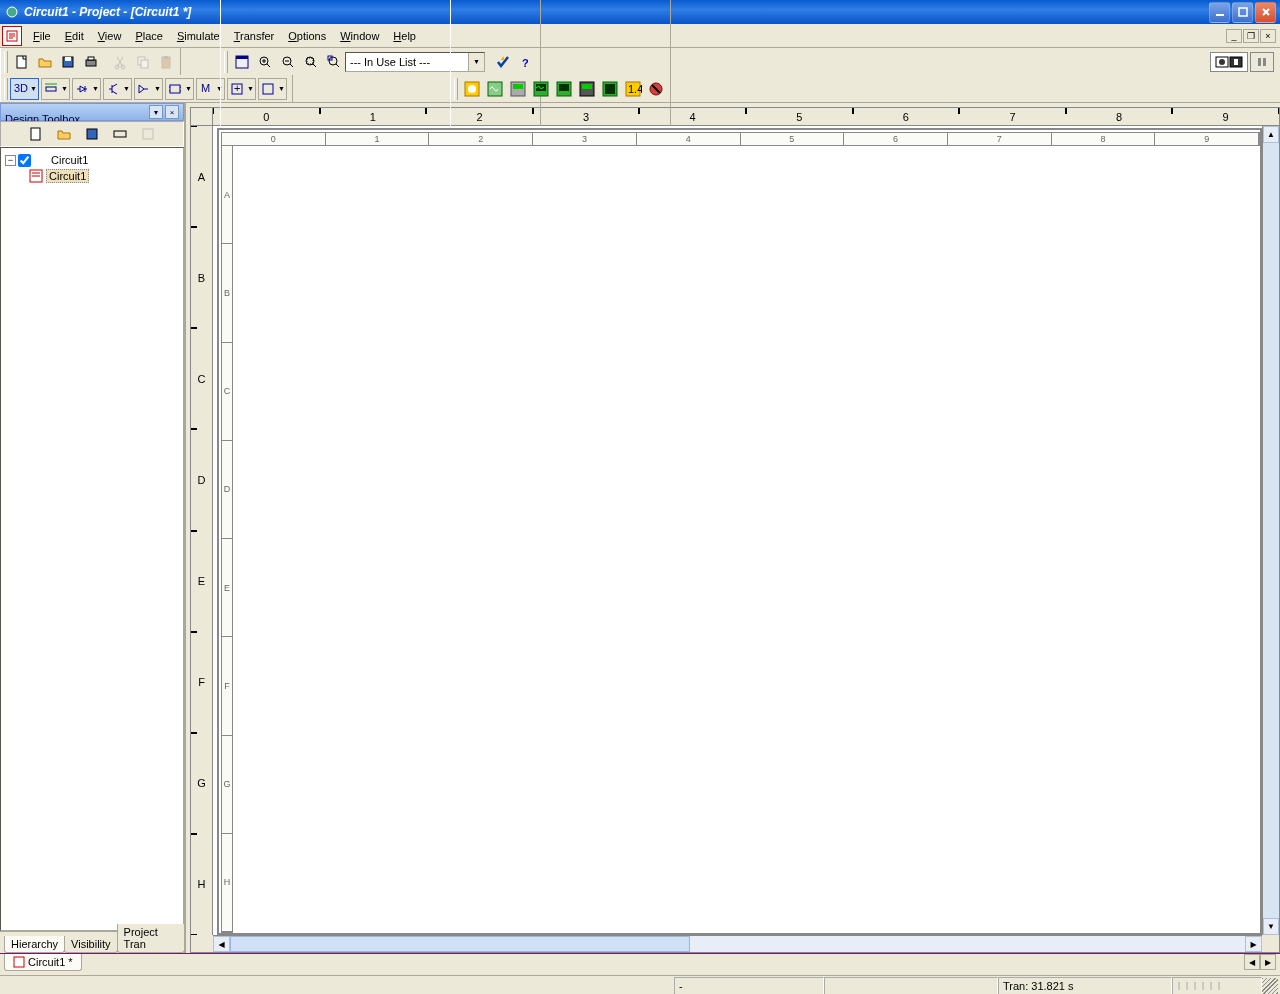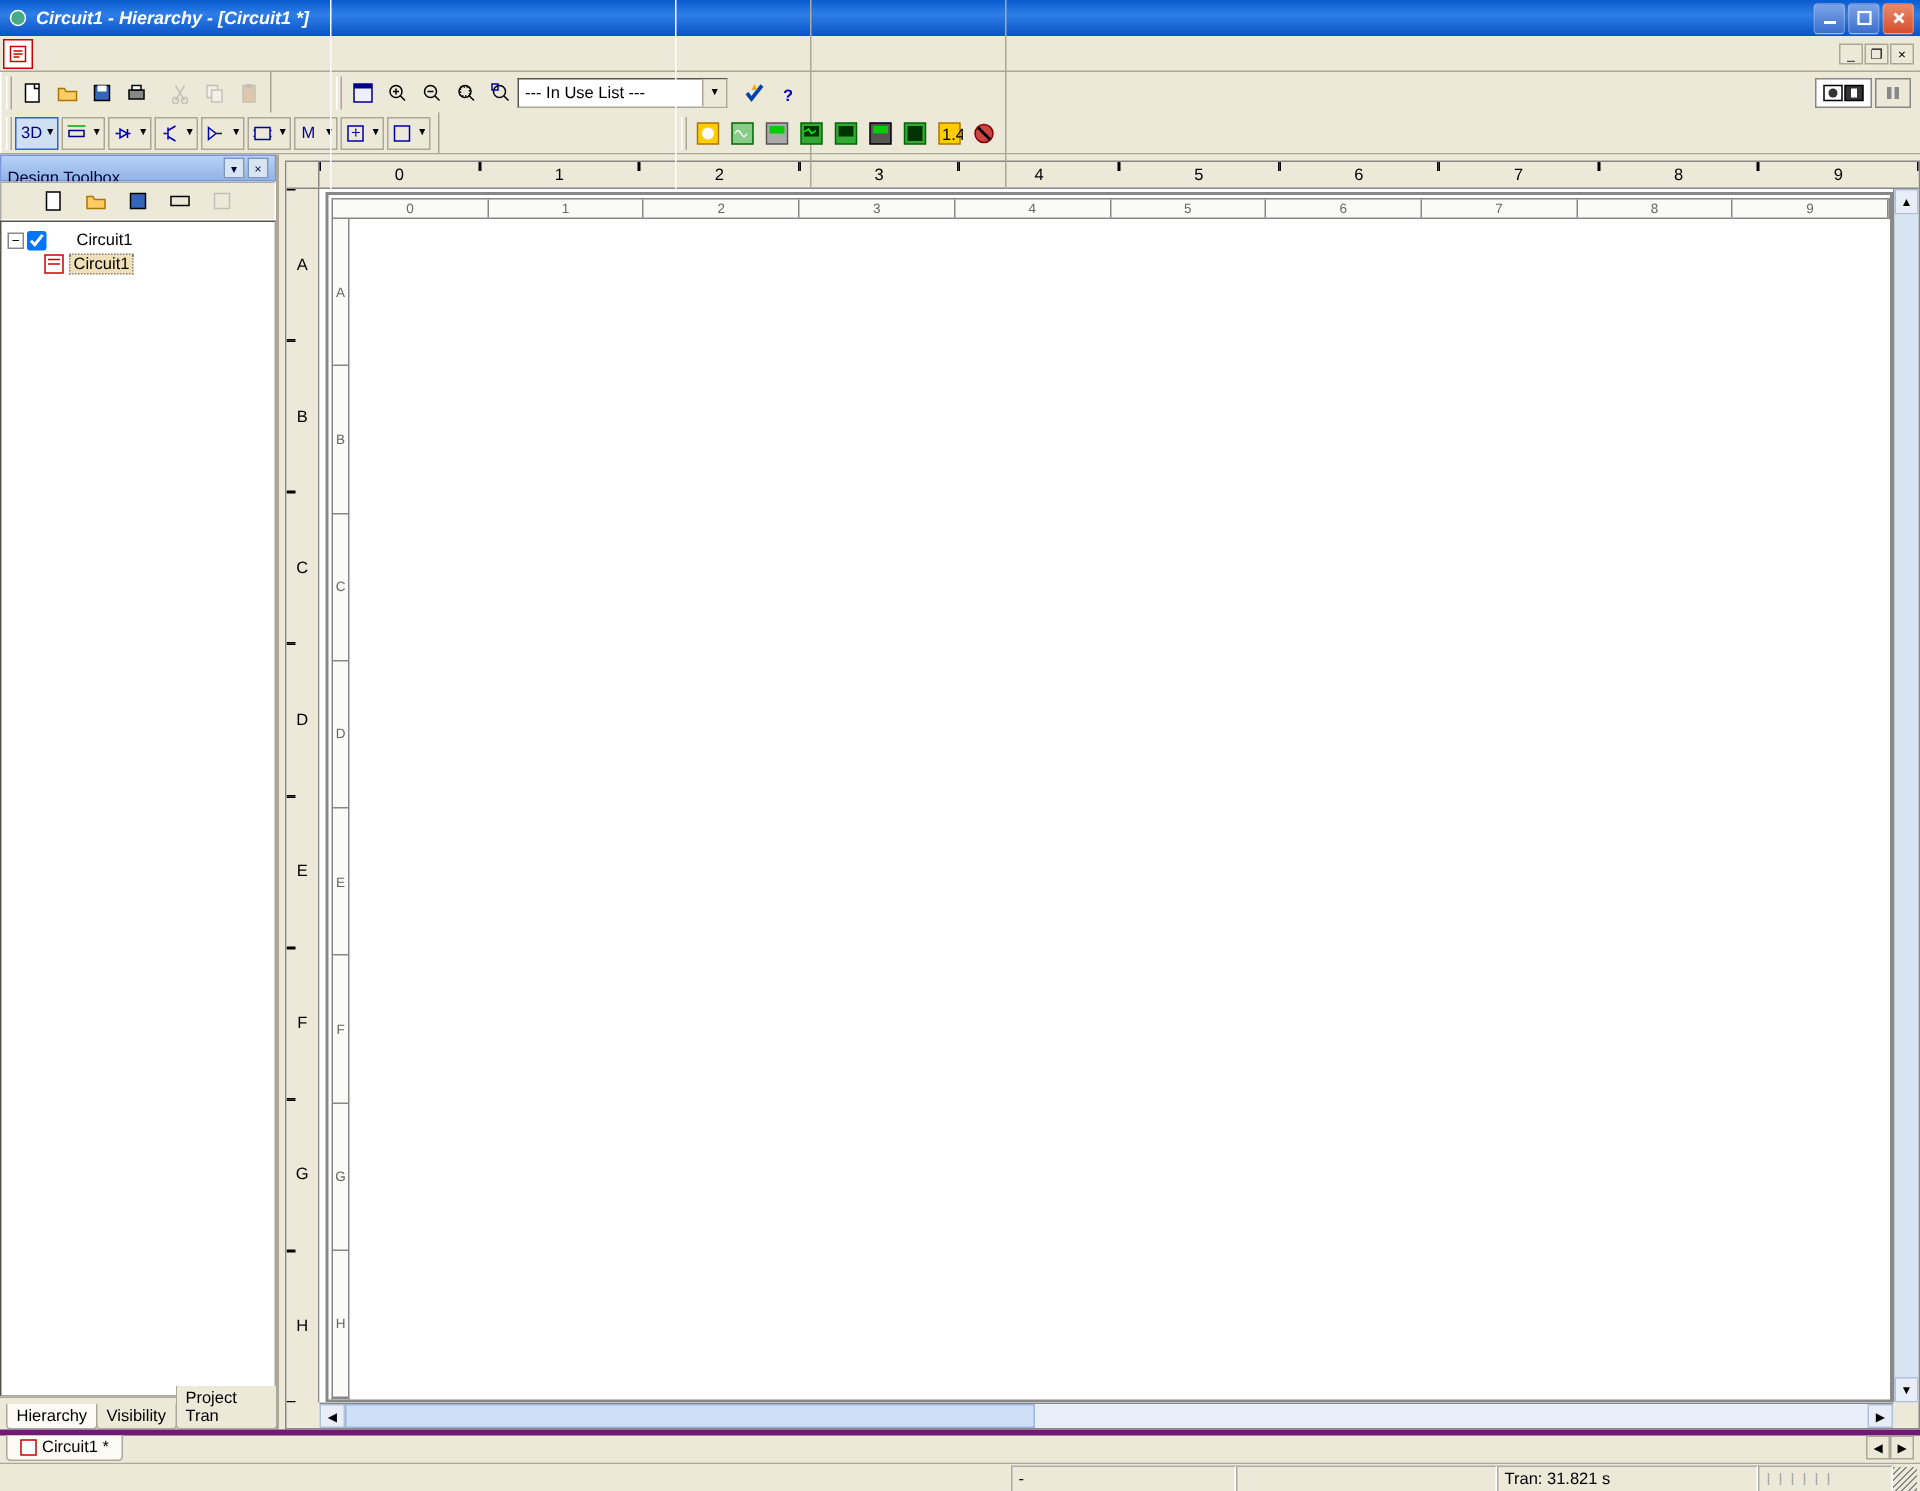--- a/index.html
+++ b/index.html
@@ -85,41 +85,41 @@
 .sb-btn{height:17px;background:#e8eef8;border:1px solid #b0c0d8;display:flex;align-items:center;justify-content:center;font-size:8px;}
 .sb-track{flex:1;background:#d7e4f2;}
 .hscroll-row{height:17px;display:flex;}
 .hscroll-spacer{width:22px;}
 .hscroll{flex:1;display:flex;background:#e8eef8;border-top:1px solid #888;}
 .hscroll .sb-btn{width:17px;height:100%;}
 .hscroll .thumb{width:460px;background:#cfe0f6;border:1px solid #9cb6de;}
 .hscroll .rest{flex:1;background:#e8eef8;}
 
 
-.doc-tab-row{height:22px;display:flex;align-items:flex-start;border-top:4px solid #701a75;background:#ece9d8;padding-left:4px;position:relative;}
+.doc-tab-row{height:22px;display:flex;align-items:flex-start;border-top:1px solid #701a75;background:#ece9d8;padding-left:4px;position:relative;}
 .doc-tab{border:1px solid #aca899;border-top:none;padding:2px 8px;background:#fcfbf6;font-size:11px;border-radius:0 0 3px 3px;display:flex;align-items:center;gap:3px;}
 .tab-nav{position:absolute;right:4px;display:flex;}
 .tab-nav-btn{width:16px;height:16px;border:1px solid #aca899;display:flex;align-items:center;justify-content:center;font-size:8px;}
 
 
 .statusbar{height:20px;background:#ece9d8;border-top:1px solid #aca899;display:flex;align-items:center;}
 .status-cell{border:1px inset #fff;height:18px;padding:0 4px;font-size:11px;display:flex;align-items:center;}
 .status-spacer{flex:1;}
 .status-grip{width:16px;height:16px;background:repeating-linear-gradient(135deg,#888,#888 1px,transparent 1px,transparent 3px);margin-left:auto;margin-right:2px;}
 </style>
 </head>
 <body>
 
 <div class="titlebar">
   <span class="icon">
     <svg width="14" height="14">
         <circle cx="7" cy="7" r="5" fill="#4a8" stroke="#fff"></circle>
       </svg>
   </span>
-  <span class="titlebar-text">Circuit1 - Hierarchy - [Circuit1 *]</span>
+  <span class="titlebar-text">Circuit1 - Project - [Circuit1 *]</span>
   <div class="win-btns">
     <div class="win-btn win-min">
         <svg width="10" height="10">
           <rect x="1" y="7" width="8" height="2" fill="#fff"></rect>
         </svg>
       </div>
     <div class="win-btn win-max">
         <svg width="10" height="10">
           <rect x="1" y="1" width="8" height="8" fill="none" stroke="#fff" stroke-width="1.5"></rect>
         </svg>
@@ -132,20 +132,31 @@
   </div>
 </div>
 
 <div class="menubar-row">
   <div class="app-icon">
     <svg width="14" height="14">
         <rect x="2" y="2" width="10" height="10" fill="#fff" stroke="#c00"></rect>
         <path d="M4 5 h6 M4 7 h6 M4 9 h4" stroke="#c00"></path>
       </svg>
   </div>
+  <div class="menubar" id="menubar">
+      <div class="menu-item"><u>F</u>ile</div>
+      <div class="menu-item"><u>E</u>dit</div>
+      <div class="menu-item"><u>V</u>iew</div>
+      <div class="menu-item"><u>P</u>lace</div>
+      <div class="menu-item"><u>S</u>imulate</div>
+      <div class="menu-item"><u>T</u>ransfer</div>
+      <div class="menu-item"><u>O</u>ptions</div>
+      <div class="menu-item"><u>W</u>indow</div>
+      <div class="menu-item"><u>H</u>elp</div>
+    </div>
   <div class="mdi-btns">
     <div class="mdi-btn">_</div>
     <div class="mdi-btn">❐</div>
     <div class="mdi-btn">×</div>
   </div>
 </div>
 
 <div class="toolbar-area">
 <div class="tb-row">
   <div class="tb-group">

